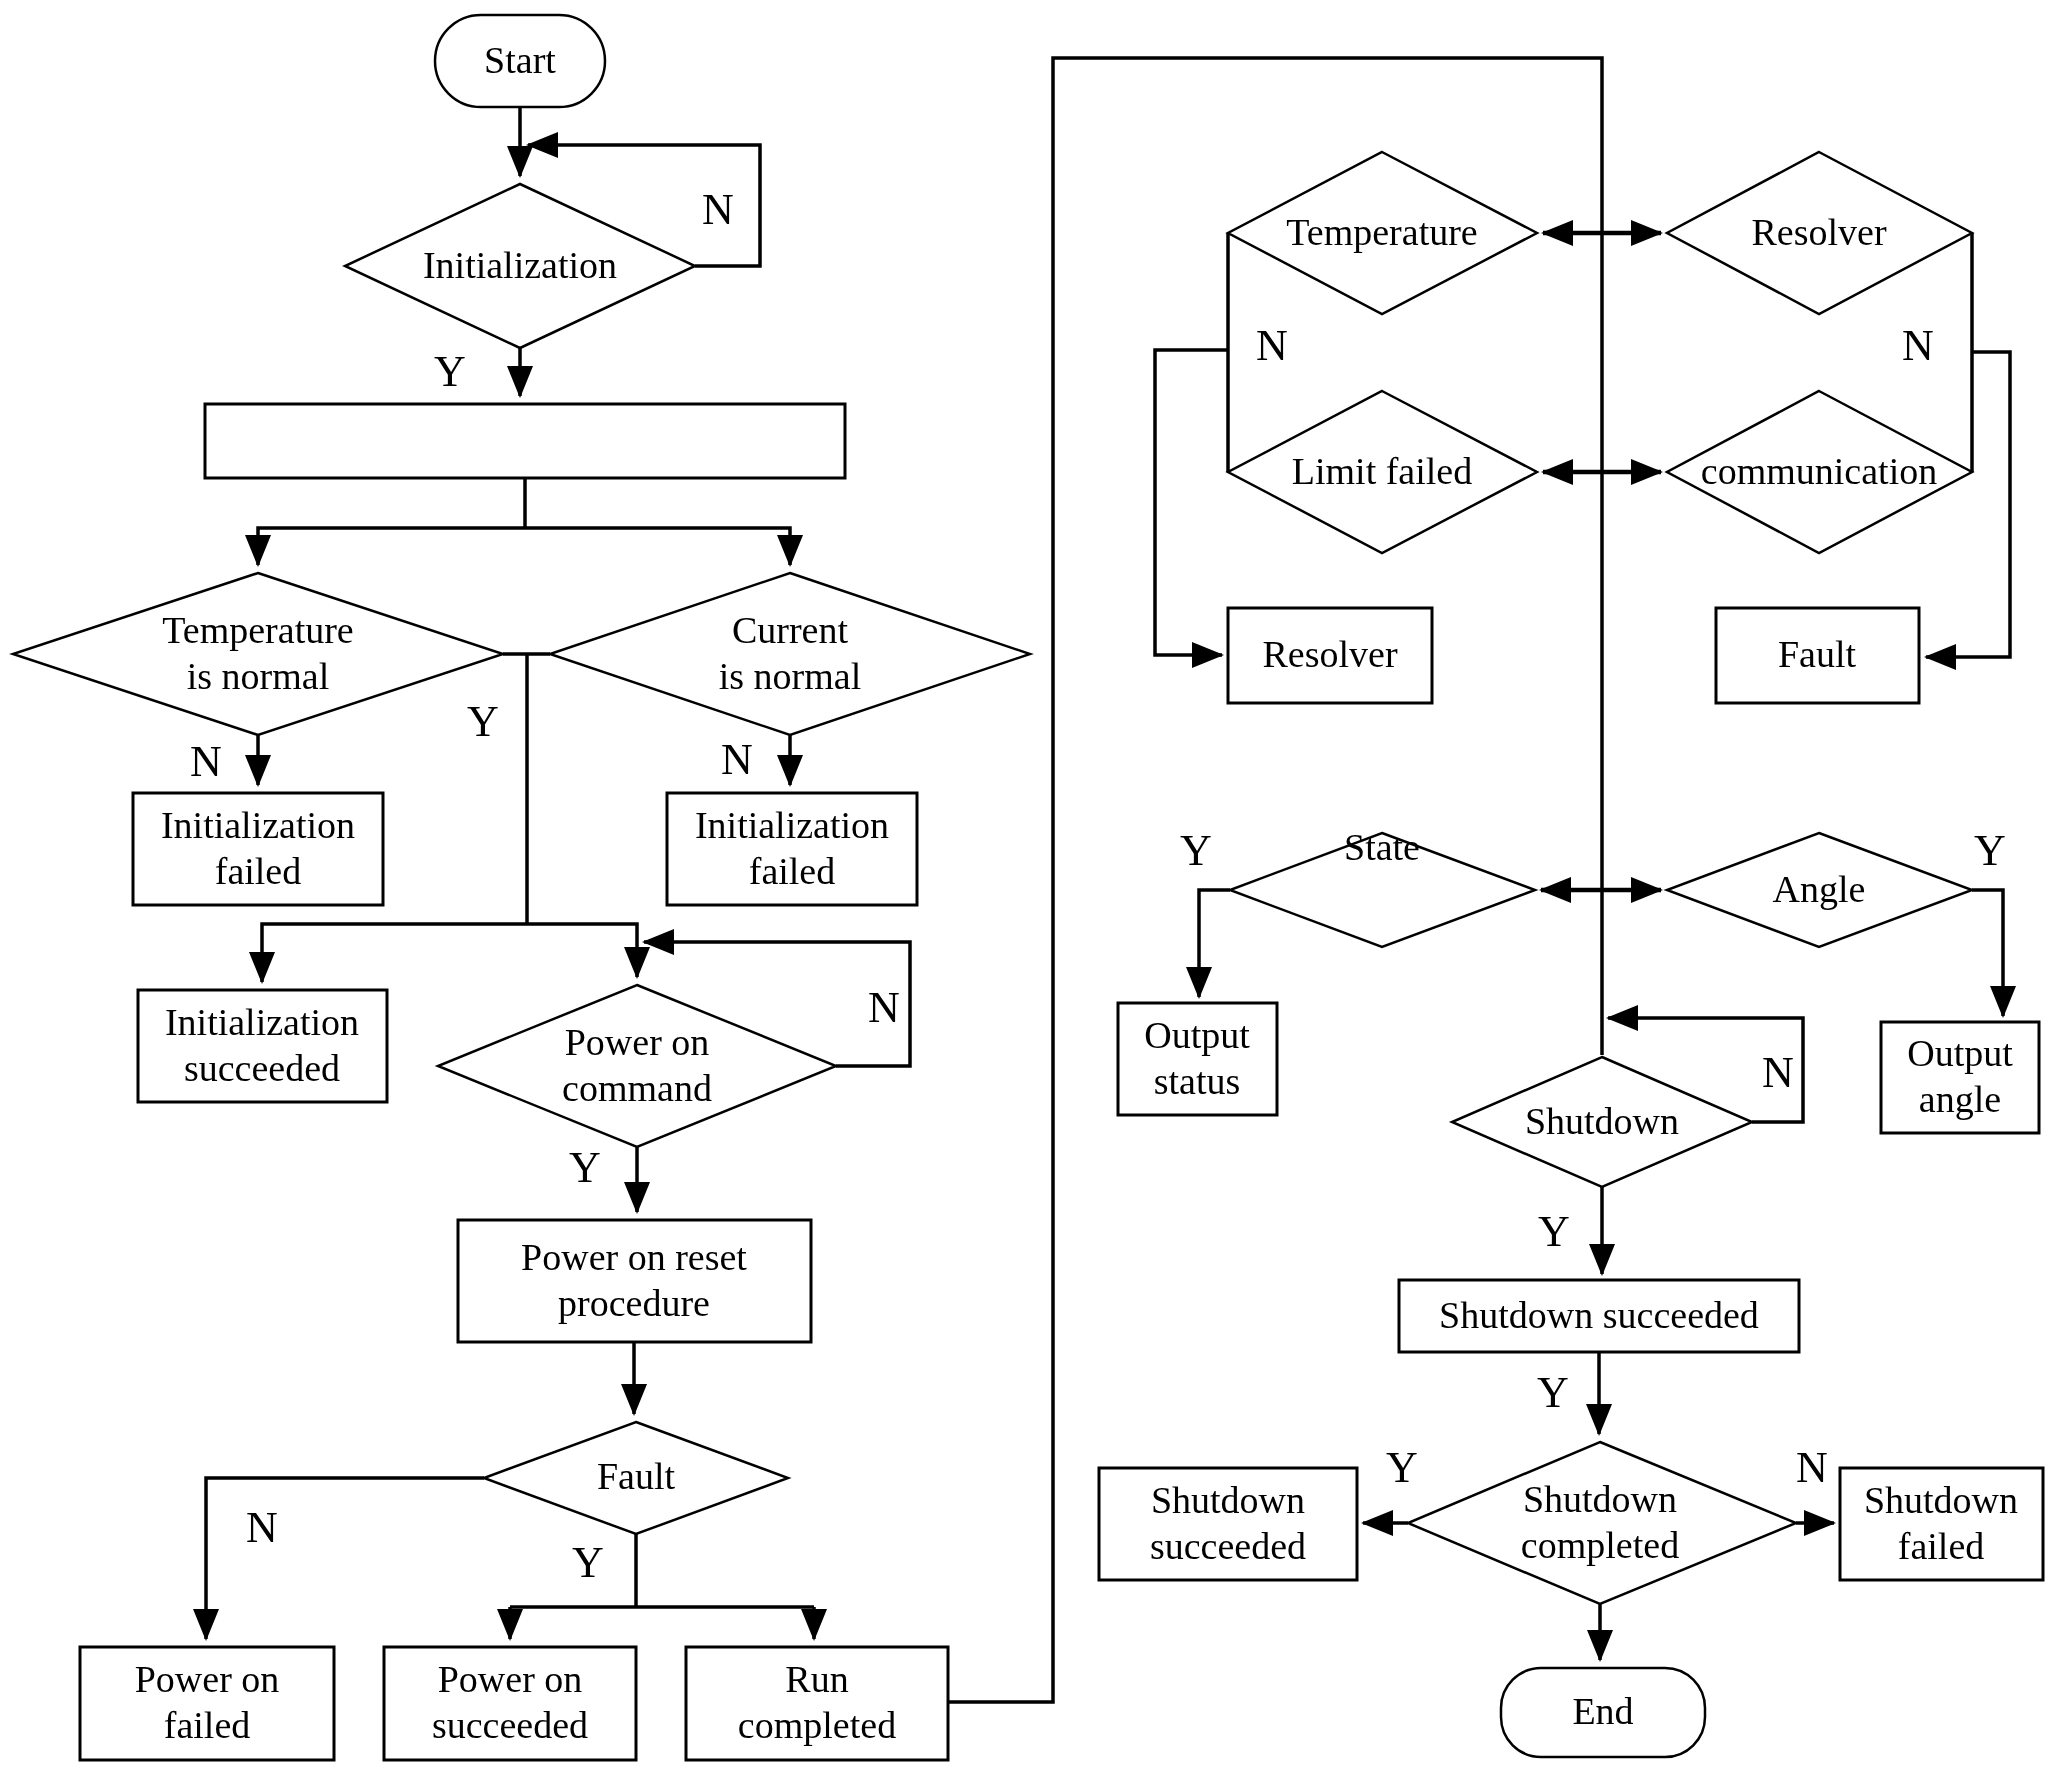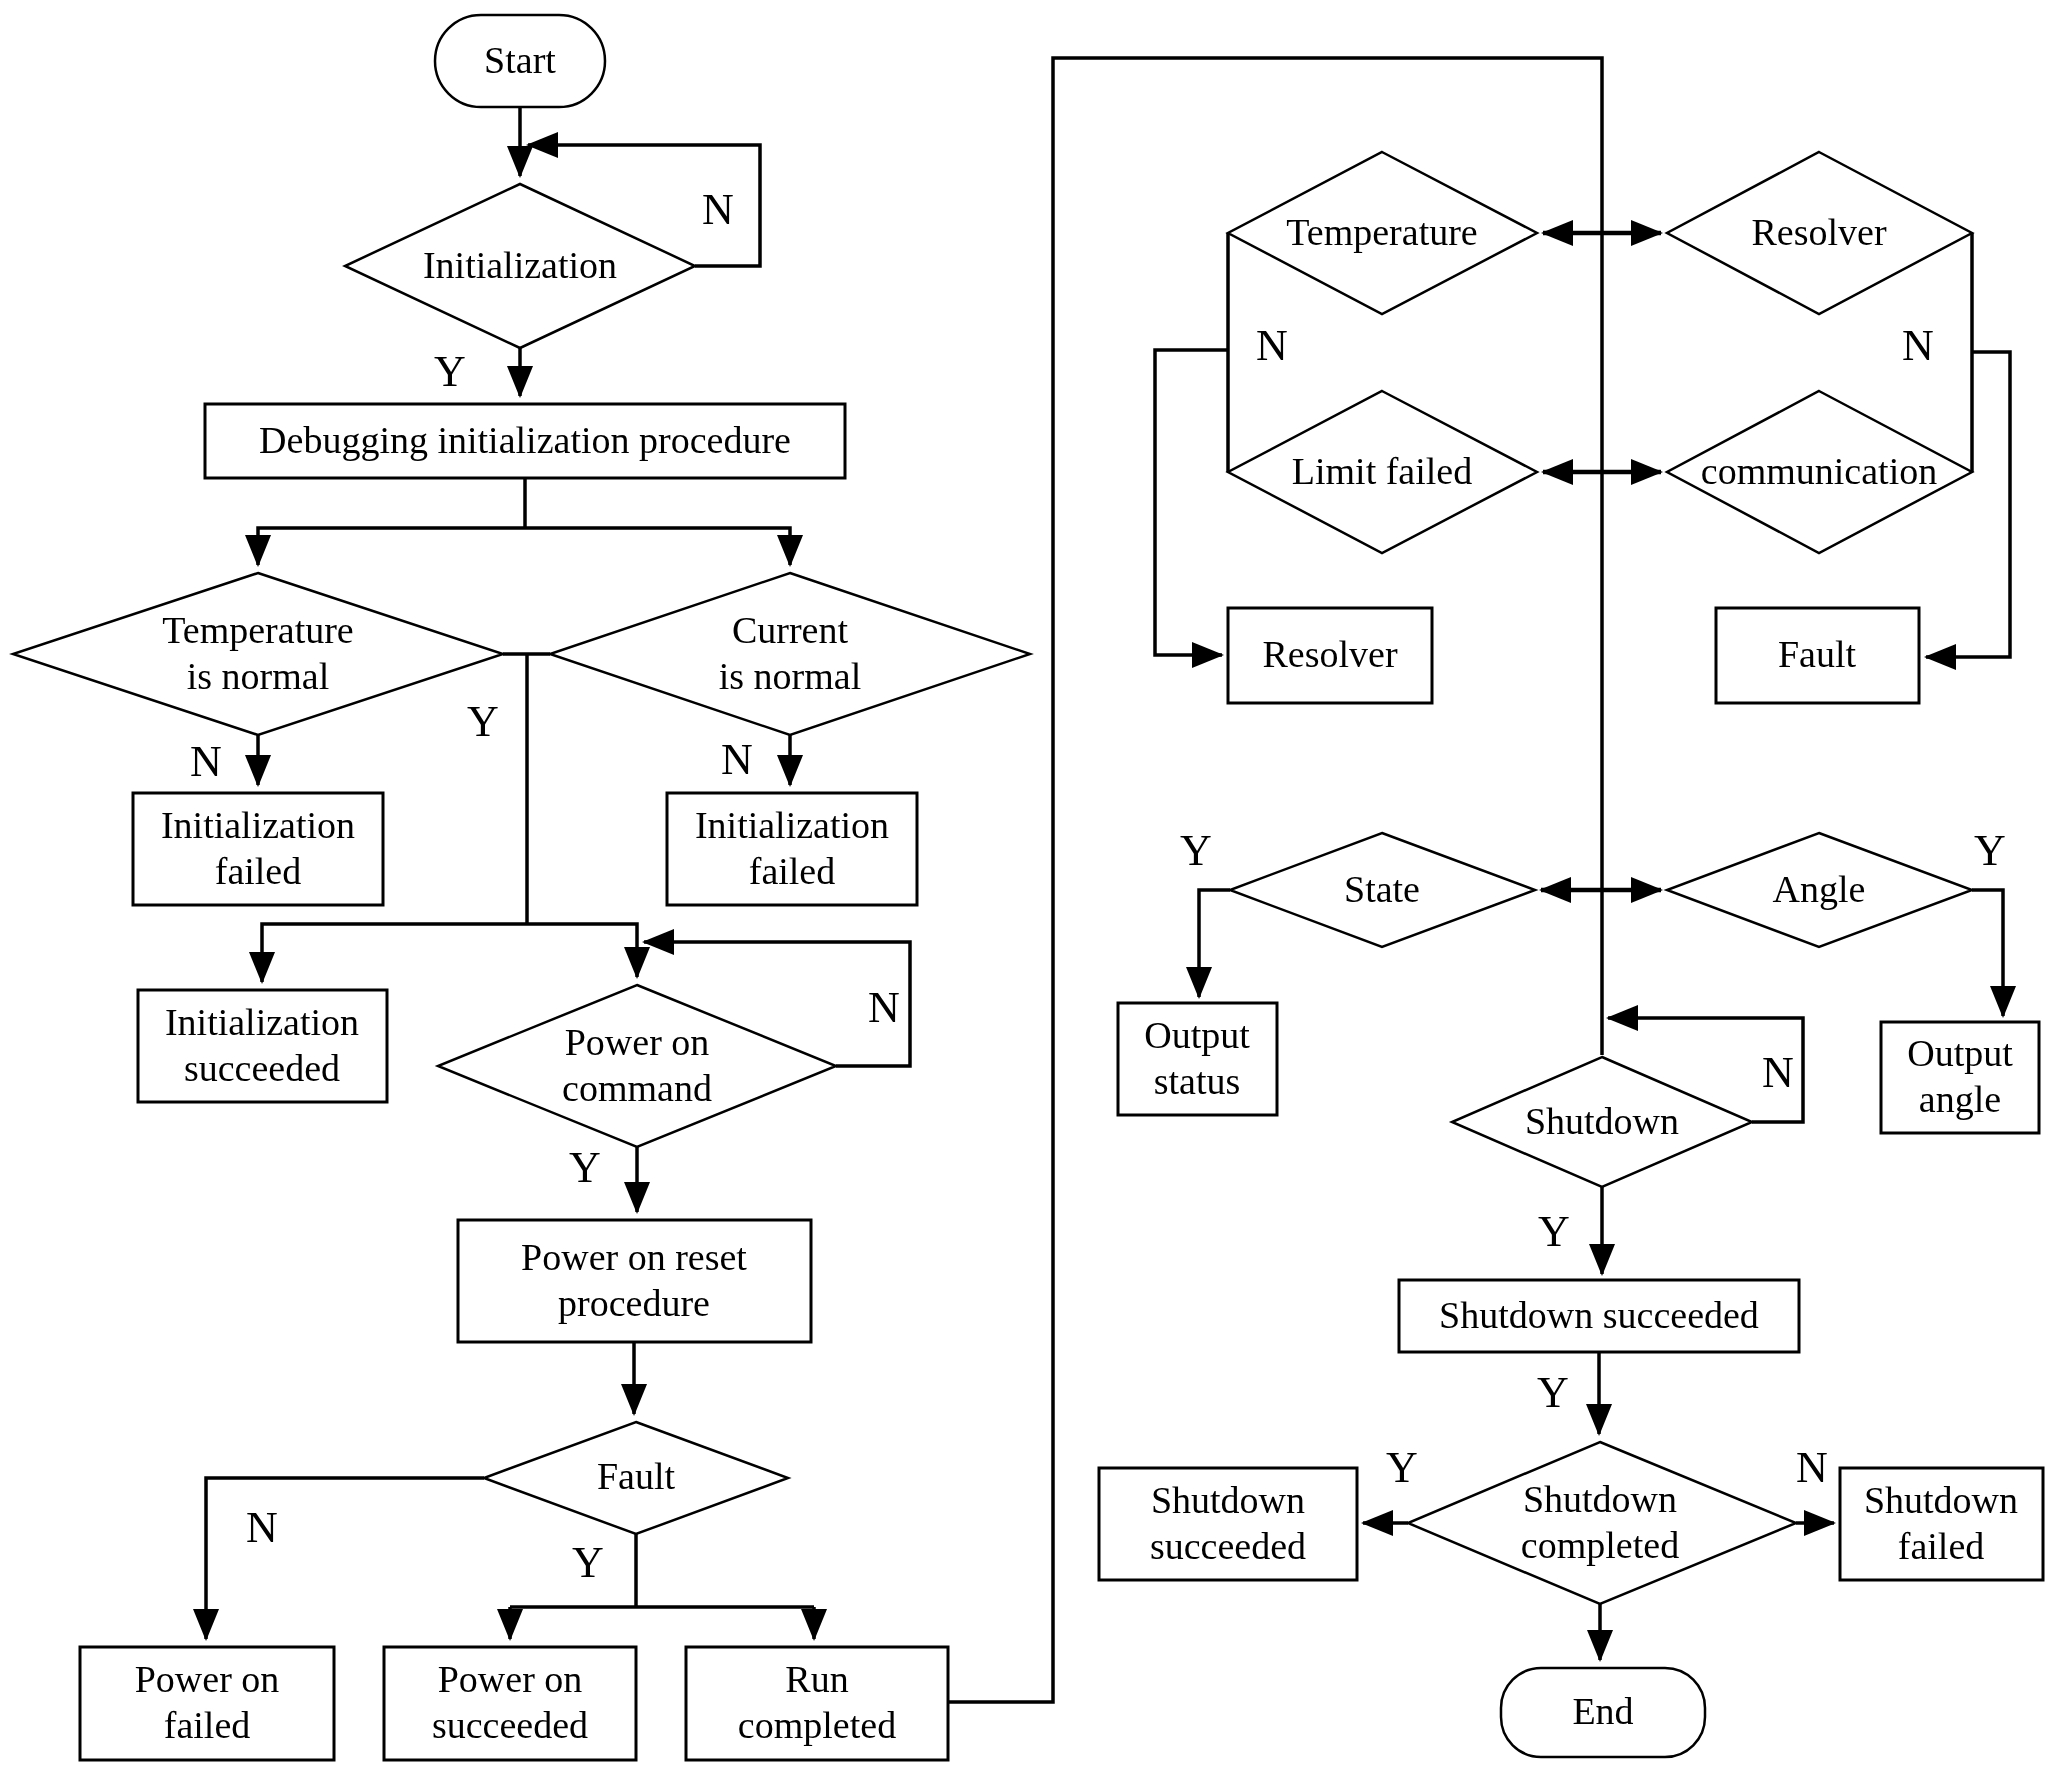--- a/index.html
+++ b/index.html
@@ -114,21 +114,20 @@
     <rect x="1399" y="1280" width="400" height="72"></rect>
     <polygon points="1600,1442 1796,1523 1600,1604 1408,1523" stroke-width="2.5"></polygon>
     <rect x="1099" y="1468" width="258" height="112"></rect>
     <rect x="1840" y="1468" width="203" height="112"></rect>
     <rect x="1501" y="1668" width="204" height="89" rx="40" stroke-width="2.5"></rect>
   </g>
 </svg>
 
 <div class="lbl" style="left:520px;top:61px">Start</div>
 <div class="lbl" style="left:520px;top:266px">Initialization</div>
-<div class="lbl" style="left:525px;top:441px">Debugging initialization procedure</div>
 <div class="lbl" style="left:258px;top:654px">Temperature
 is normal</div>
 <div class="lbl" style="left:790px;top:654px">Current
 is normal</div>
 <div class="lbl" style="left:258px;top:849px">Initialization
 failed</div>
 <div class="lbl" style="left:792px;top:849px">Initialization
 failed</div>
 <div class="lbl" style="left:262px;top:1046px">Initialization
 succeeded</div>
@@ -143,21 +142,21 @@
 succeeded</div>
 <div class="lbl" style="left:817px;top:1703px">Run
 completed</div>
 
 <div class="lbl" style="left:1382px;top:233px">Temperature</div>
 <div class="lbl" style="left:1819px;top:233px">Resolver</div>
 <div class="lbl" style="left:1382px;top:472px">Limit failed</div>
 <div class="lbl" style="left:1819px;top:472px">communication</div>
 <div class="lbl" style="left:1330px;top:655px">Resolver</div>
 <div class="lbl" style="left:1817px;top:655px">Fault</div>
-<div class="lbl" style="left:1382px;top:890px">State</div>
+<div class="lbl" style="left:1382px;top:848px">State</div>
 <div class="lbl" style="left:1819px;top:890px">Angle</div>
 <div class="lbl" style="left:1197px;top:1059px">Output
 status</div>
 <div class="lbl" style="left:1960px;top:1077px">Output
 angle</div>
 <div class="lbl" style="left:1602px;top:1122px">Shutdown</div>
 <div class="lbl" style="left:1599px;top:1316px">Shutdown succeeded</div>
 <div class="lbl" style="left:1600px;top:1523px">Shutdown
 completed</div>
 <div class="lbl" style="left:1228px;top:1524px">Shutdown

